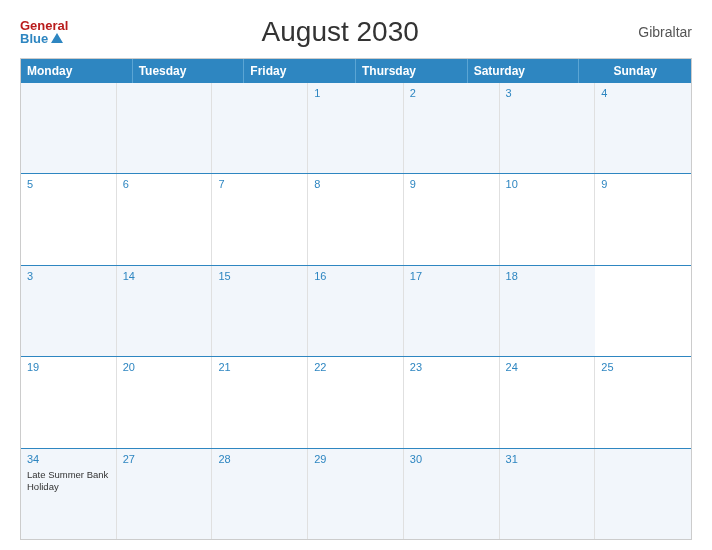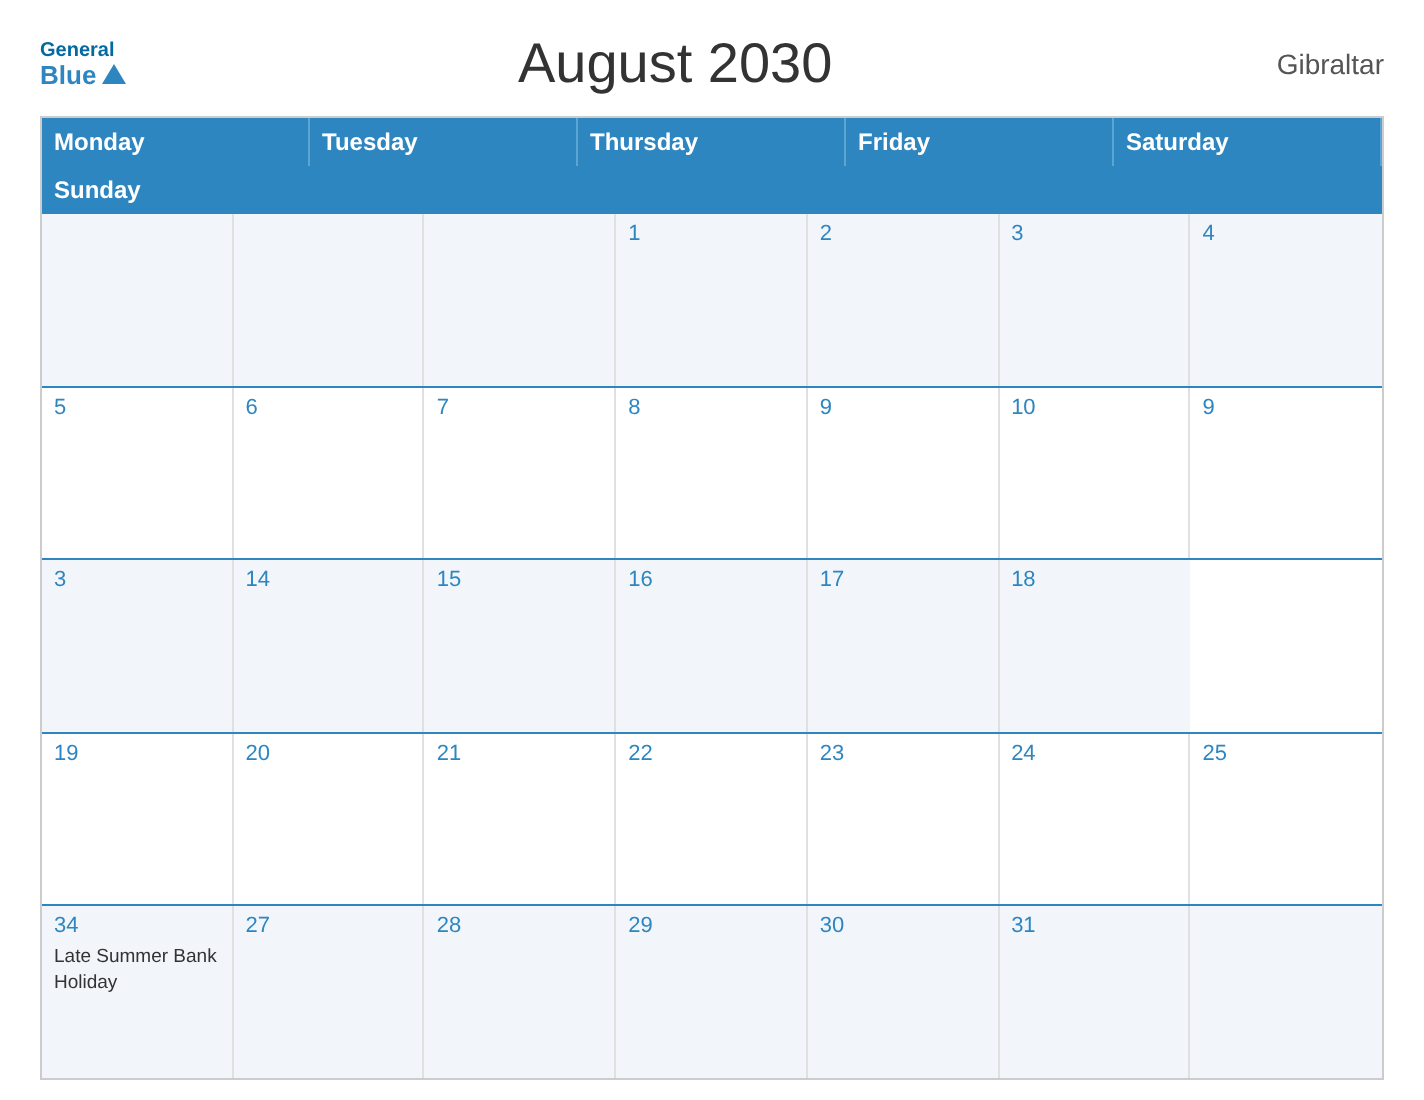--- a/index.html
+++ b/index.html
@@ -23,23 +23,23 @@
       justify-content: space-between;
       margin-bottom: 10px;
     }
     .logo {
       display: flex;
       flex-direction: column;
       align-items: flex-start;
       line-height: 1;
     }
     .logo-general {
-      font-size: 10px;
+      font-size: 13px;
       font-weight: bold;
-      color: #0369a1;
+      color: #b91c1c;
       letter-spacing: 0;
     }
     .logo-blue {
       font-size: 13px;
       font-weight: bold;
       color: #2e86c1;
       display: flex;
       align-items: center;
     }
     .logo-triangle {
@@ -65,33 +65,34 @@
       text-align: right;
     }
     .calendar {
       flex: 1;
       display: flex;
       flex-direction: column;
       border: 1px solid #ccc;
     }
     .cal-header {
       display: grid;
-      grid-template-columns: repeat(5, 1fr);
+      grid-template-columns: repeat(6, 1fr);
       background: #2e86c1;
     }
     .cal-header-cell {
       color: #fff;
       font-size: 12px;
       font-weight: bold;
       text-align: left;
       padding: 5px 6px;
       border-right: 1px solid #5ba5d4;
     }
     .cal-header-cell:last-child {
       border-right: none;
+      text-align: center;
     }
     .cal-body {
       display: flex;
       flex-direction: column;
       flex: 1;
     }
     .cal-week {
       display: grid;
       grid-template-columns: repeat(7, 1fr);
       flex: 1;
@@ -150,22 +151,22 @@
       </span>
     </div>
     <div class="title">August 2030</div>
     <div class="region">Gibraltar</div>
   </div>
 
   <div class="calendar">
     <div class="cal-header">
     <div class="cal-header-cell">Monday</div>
         <div class="cal-header-cell">Tuesday</div>
+        <div class="cal-header-cell">Friday</div>
         <div class="cal-header-cell">Thursday</div>
-        <div class="cal-header-cell">Friday</div>
         <div class="cal-header-cell">Saturday</div>
         <div class="cal-header-cell">Sunday</div>
       </div>
     <div class="cal-body">
     <div class="cal-week">
           <div class="cal-cell empty"></div>
           <div class="cal-cell empty"></div>
           <div class="cal-cell empty"></div>
           <div class="cal-cell">
             <span class="day-num">1</span>

